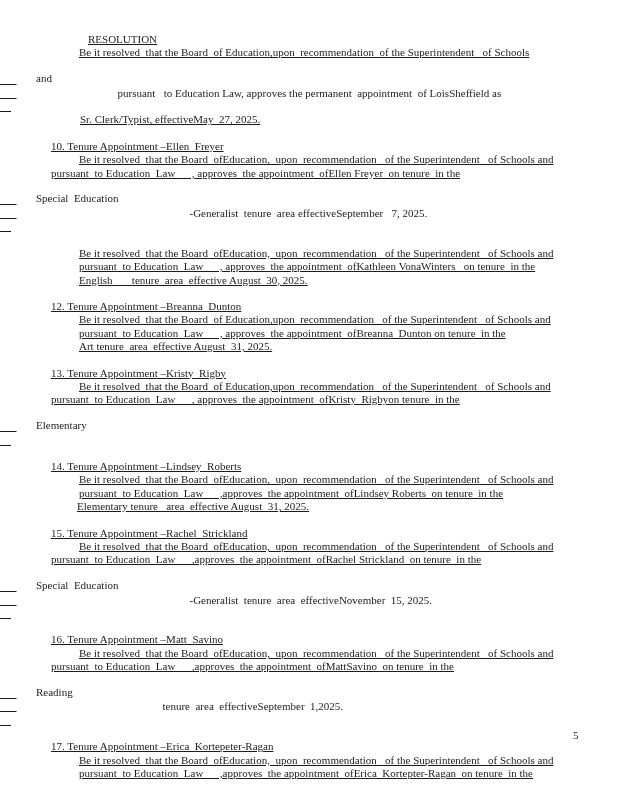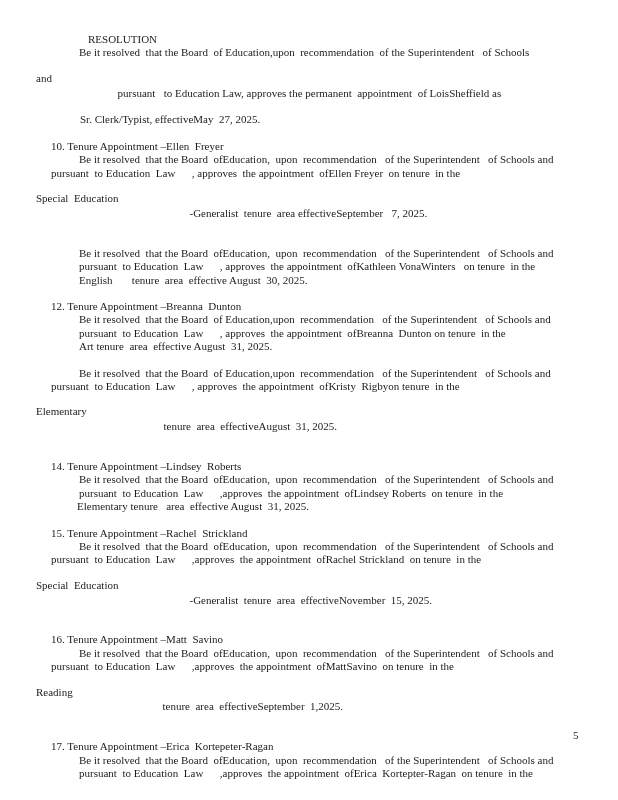--- a/index.html
+++ b/index.html
@@ -8,21 +8,21 @@
     width:618px;height:800px;
     background:#ffffff;
     box-sizing:border-box;
     padding-top:33px;
     font-family:"Liberation Serif","DejaVu Serif",serif;
     font-size:11px;
     line-height:13.4px;
     color:#1c1c1c;
     overflow:hidden;
   }
-  .block{margin-bottom:13px;}
+  .block{margin-bottom:13px;text-decoration:underline;}
   .ln{white-space:pre;}
   .x68{margin-left:79px}
   .x75{margin-left:51px}
   .x77{margin-left:77px}
   .x80{margin-left:80px}
   .x88{margin-left:88px}
   
   .hangrow{position:relative;white-space:pre;}
   .hangrow .hang{position:absolute;left:36px;top:12px;}
   .hangrow .rest{display:inline-block;}
@@ -64,25 +64,25 @@
   </div>
 
   <div class="block">
     <div class="ln x75">12. Tenure Appointment –Breanna  Dunton</div>
     <div class="ln x68">Be it resolved  that the Board  of Education,upon  recommendation   of the Superintendent   of Schools and</div>
     <div class="ln x68">pursuant  to Education  Law      , approves  the appointment  ofBreanna  Dunton on tenure  in the</div>
     <div class="ln x68">Art tenure  area  effective August  31, 2025.</div>
   </div>
 
   <div class="block">
+    <div class="ln x75">13. Tenure Appointment –Kristy  Rigby</div>
     <div class="ln x68">Be it resolved  that the Board  of Education,upon  recommendation   of the Superintendent   of Schools and</div>
     <div class="ln x75">pursuant  to Education  Law      , approves  the appointment  ofKristy  Rigbyon tenure  in the</div>
     <div class="ln hangrow">
       <span class="hang">Elementary</span>
-      <span class="rest r147">tenure  area  effectiveAugust  31, 2025.</span>
     </div>
   </div>
 
   <div class="block">
     <div class="ln x75">14. Tenure Appointment –Lindsey  Roberts</div>
     <div class="ln x68">Be it resolved  that the Board  ofEducation,  upon  recommendation   of the Superintendent   of Schools and</div>
     <div class="ln x68">pursuant  to Education  Law      ,approves  the appointment  ofLindsey Roberts  on tenure  in the</div>
     <div class="ln x77">Elementary tenure   area  effective August  31, 2025.</div>
   </div>
 

